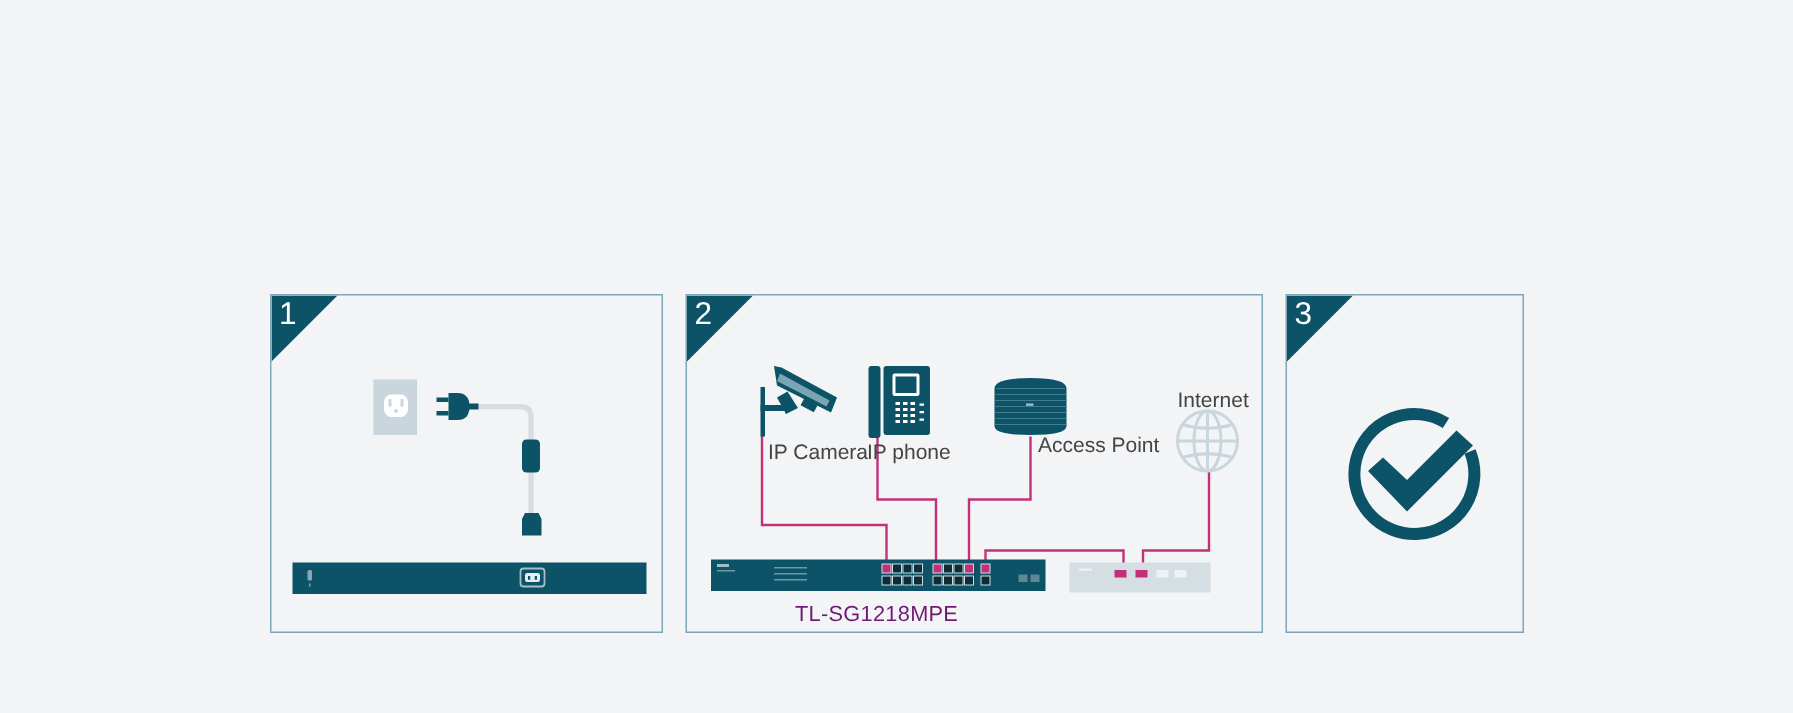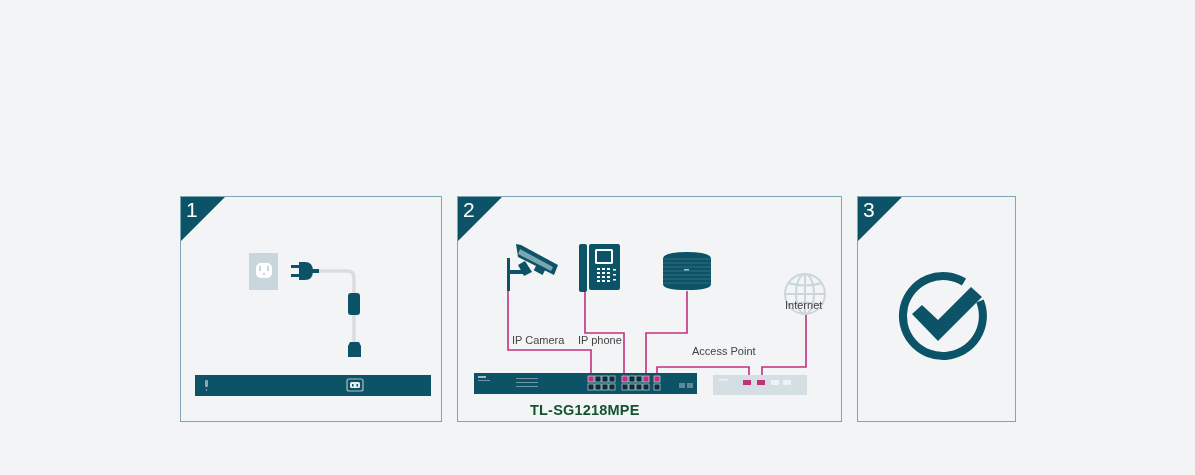--- a/index.html
+++ b/index.html
@@ -1,21 +1,21 @@
 <!DOCTYPE html>
 <html><head>
 <meta charset="utf-8">
 <style>
   html, body { margin:0; padding:0; }
   body { width:1195px; height:475px; background:#f3f4f6; position:relative; overflow:hidden; font-family:"Liberation Sans", sans-serif; }
   .panel { position:absolute; border:1px solid #7fa6b8; background:#f3f4f6; box-sizing:border-box; overflow:hidden; }
   .corner { position:absolute; left:0; top:0; width:0; height:0; border-top:44px solid #0d5368; border-right:44px solid transparent; }
   .step-num { position:absolute; left:5px; top:1px; color:#ffffff; font-size:21px; line-height:24px; font-family:"Liberation Sans", sans-serif; }
-  .lbl { position:absolute; font-size:11px; color:#444; white-space:nowrap;margin-top:41px; }
-  .model { position:absolute; font-size:14.5px; color:#14532d; letter-spacing:0.2px;font-weight:bold; }
+  .lbl { position:absolute; font-size:14px; color:#444; white-space:nowrap; }
+  .model { position:absolute; font-size:14.5px; color:#701a75; letter-spacing:0.2px; }
 </style>
 </head>
 <body>
 
 <div class="panel" style="left:180px; top:196px; width:262px; height:226px;">
   <div class="corner"></div>
   <div class="step-num">1</div>
   <svg width="262" height="226" style="position:absolute;left:0;top:0;">
 
     <g>
@@ -157,21 +157,21 @@
       <rect x="255" y="178" width="94" height="20" fill="#d4dee3"></rect>
       <rect x="261" y="182" width="9" height="1.5" fill="#eef2f4"></rect>
       <rect x="285" y="183" width="8" height="5" fill="#c2307a"></rect>
       <rect x="299" y="183" width="8" height="5" fill="#c2307a"></rect>
       <rect x="313" y="183" width="8" height="5" fill="#eef2f4"></rect>
       <rect x="325" y="183" width="8" height="5" fill="#eef2f4"></rect>
     </g>
   </svg>
   <div class="lbl" style="left:54px; top:96px;text-align:center;">IP Camera</div>
   <div class="lbl" style="left:120px; top:96px;">IP phone</div>
-  <div class="lbl" style="left:234px; top:107px;">Access Point</div>
+  <div class="lbl" style="left:234px; top:91px;">Access Point</div>
   <div class="lbl" style="left:327px; top:61px;">Internet</div>
   <div class="model" style="left:72px; top:205px;">TL-SG1218MPE</div>
 </div>
 
 <div class="panel" style="left:857px; top:196px; width:159px; height:226px;">
   <div class="corner"></div>
   <div class="step-num">3</div>
   <svg width="159" height="226" style="position:absolute;left:0;top:0;">
     <path d="M106 85 A40 40 0 1 0 122 104" stroke="#0d5368" stroke-width="8" fill="none"></path>
     <path d="M54 117 L64 108 L80 123 L113 90 L124 100 L80 144 Z" fill="#0d5368"></path>

